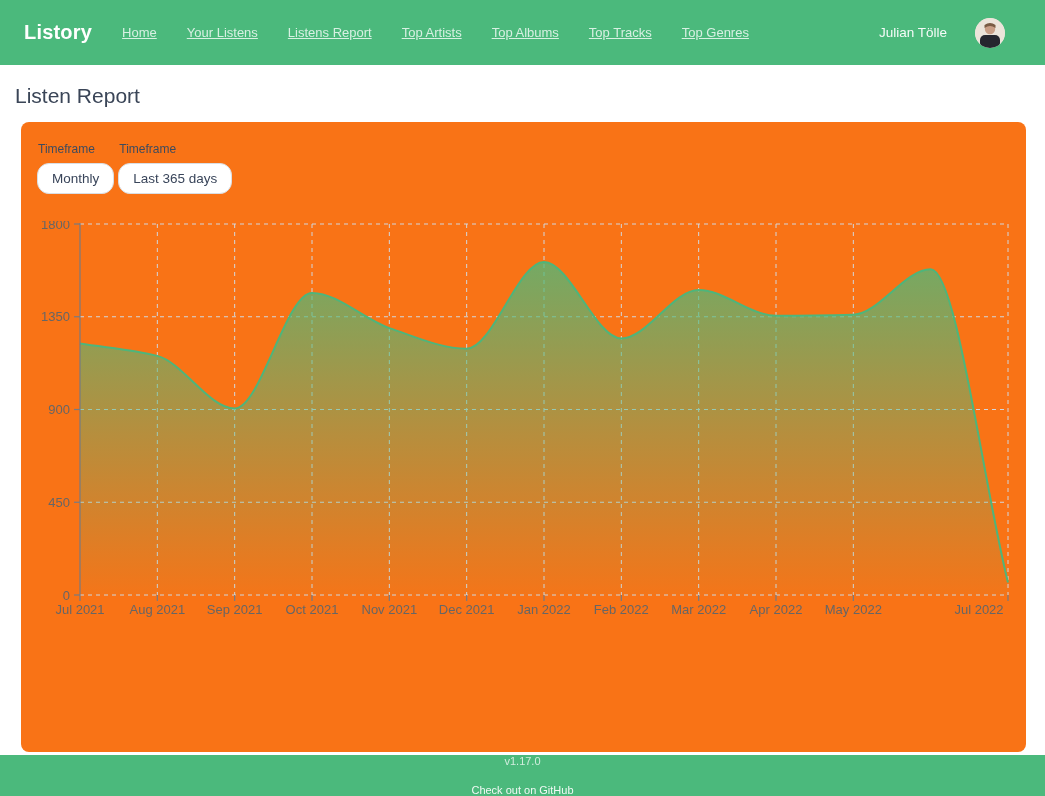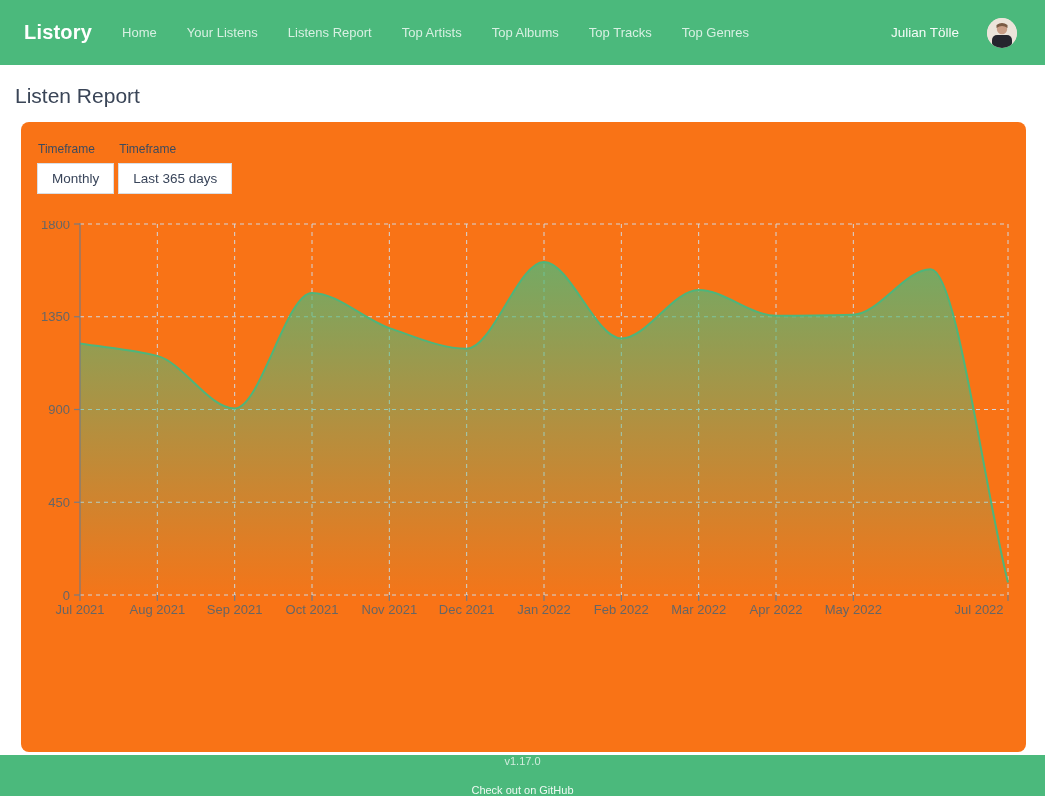--- a/index.html
+++ b/index.html
@@ -9,36 +9,37 @@
     background:#ffffff;
     position:relative;
     overflow:hidden;
   }
   
   .navbar {
     height:65px;
     background:var(--accent, #4bb97c);
     display:flex;
     align-items:center;
-    padding:0 28px 0 24px;
+    padding:0 40px 0 24px;
   }
   .brand {
     color:#ffffff;
     font-size:20px;
     font-weight:bold;
     letter-spacing:.2px;
     margin-right:30px;
     cursor:pointer;
   }
   .nav-links { display:flex; align-items:center; gap:30px; }
   .nav-link {
     color:rgba(255,255,255,.78);
     font-size:13px;
     cursor:pointer;
     white-space:nowrap;
+    text-decoration:underline;
   }
   .nav-spacer { flex:1; }
   .nav-user {
     display:flex; align-items:center; gap:28px; cursor:pointer;
   }
   .nav-username { color:rgba(255,255,255,.95); font-size:13.5px; }
   .avatar {
     width:30px; height:30px; border-radius:50%;
     overflow:hidden; background:#efe7dd;
     display:block;
@@ -62,21 +63,21 @@
   .control-group { display:flex; flex-direction:column; }
   .control-label {
     font-size:12px;
     color:#3e4b5e;
     margin:0 0 7px 1px;
   }
   .select-btn {
     height:31px;
     background:#ffffff;
     border:1px solid #d9dee4;
-    border-radius:0;
+    border-radius:12px;
     padding:4px 14px;
     font-family:"Liberation Sans", sans-serif;
     font-size:13.5px;
     color:#39455a;
     cursor:pointer;
     white-space:nowrap;
   }
   .chart-wrap {
     position:relative;
     margin-top:27px;

